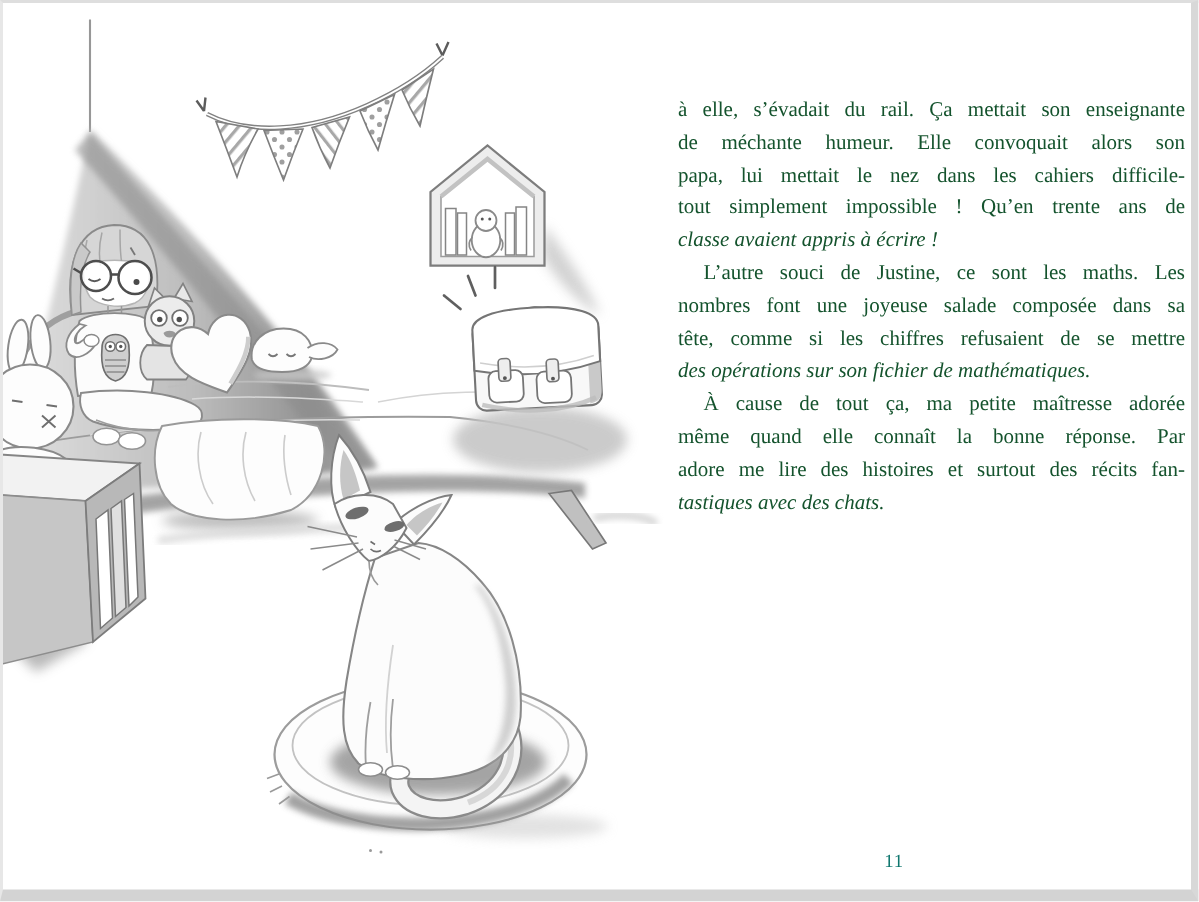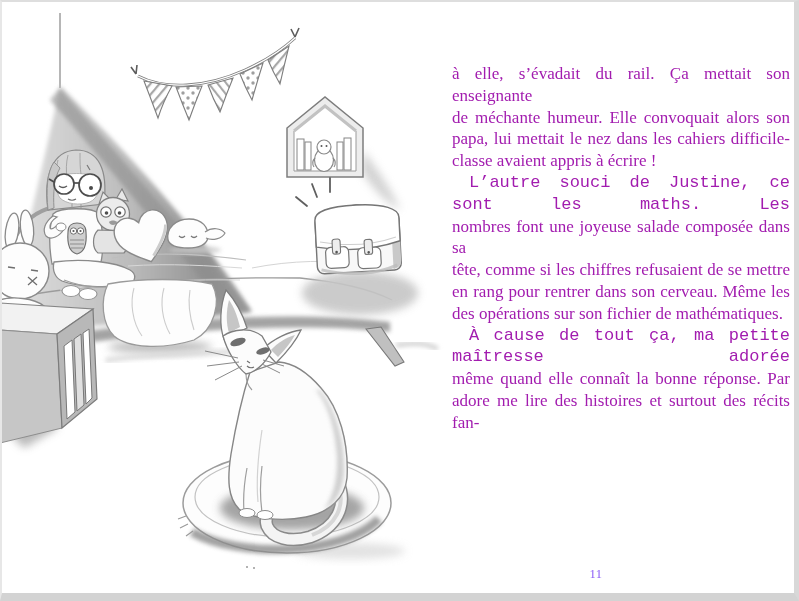--- a/index.html
+++ b/index.html
@@ -14,28 +14,28 @@
     position:absolute; inset:0; z-index:9;
     border-top:2px solid #dedede;
     border-left:2px solid #e7e7e7;
     border-right:5px solid #d8d8d8;
     border-bottom:8px solid #d3d3d3;
     pointer-events:none;
   }
   .illustration { position:absolute; left:0; top:0; }
   .text-column {
     position:absolute; left:452px; top:63px; width:338px;
-    font-size:17px; line-height:21.8px; color:#a21caf;
+    font-size:14px; line-height:21.8px; color:#14532d;
   }
   .line { text-align:justify; text-align-last:justify; }
-  .line.last { text-align-last:left; }
-  .line.indent { text-indent:17px;font-family:Liberation Mono, monospace; }
+  .line.last { text-align-last:left;font-style:italic; }
+  .line.indent { text-indent:17px; }
   .page-number {
     position:absolute; left:400px; top:567px; width:392px;
-    text-align:center; font-size:12.5px; color:#8b5cf6; letter-spacing:.5px;
+    text-align:center; font-size:12.5px; color:#0f766e; letter-spacing:.5px;
   }
 </style>
 </head>
 <body>
 
 <div class="frame"></div>
 
 <svg class="illustration" width="446" height="598" viewBox="0 0 446 598" role="img" aria-label="Dessin au crayon : une fillette à lunettes assise sur son lit parmi ses peluches (lapin, chat, coussin cœur, peluche endormie), une guirlande de fanions et une étagère en forme de maison avec un petit oiseau au mur, un cartable posé sur le lit, une petite bibliothèque cube avec des livres, et un grand chat assis sur un coussin rond au premier plan.">
   <defs>
     <linearGradient id="coneG" x1="0" y1="0" x2="1" y2="0">
@@ -267,29 +267,30 @@
     </g>
     <path d="M246,374 C246,380 248,386 252,390" stroke="#9a9a9a" fill="none" stroke-width="1.1"></path>
   </g>
 </svg>
 
 <div class="text-column">
     <div>
       <div class="line">à elle, s’évadait du rail. Ça mettait son enseignante</div>
       <div class="line">de méchante humeur. Elle convoquait alors son</div>
       <div class="line">papa, lui mettait le nez dans les cahiers difficile-</div>
+      <div class="line">tout simplement impossible ! Qu’en trente ans de</div>
       <div class="line last">classe avaient appris à écrire !</div>
     </div>
     <div>
       <div class="line indent">L’autre souci de Justine, ce sont les maths. Les</div>
       <div class="line">nombres font une joyeuse salade composée dans sa</div>
       <div class="line">tête, comme si les chiffres refusaient de se mettre</div>
-      <div class="line">en rang pour rentrer dans son cerveau. Même les</div>
       <div class="line last">des opérations sur son fichier de mathématiques.</div>
     </div>
     <div>
       <div class="line indent">À cause de tout ça, ma petite maîtresse adorée</div>
       <div class="line">même quand elle connaît la bonne réponse. Par</div>
       <div class="line">adore me lire des histoires et surtout des récits fan-</div>
+      <div class="line last">tastiques avec des chats.</div>
     </div>
   </div>
 
 <div class="page-number">11</div>
 
 </body></html>

